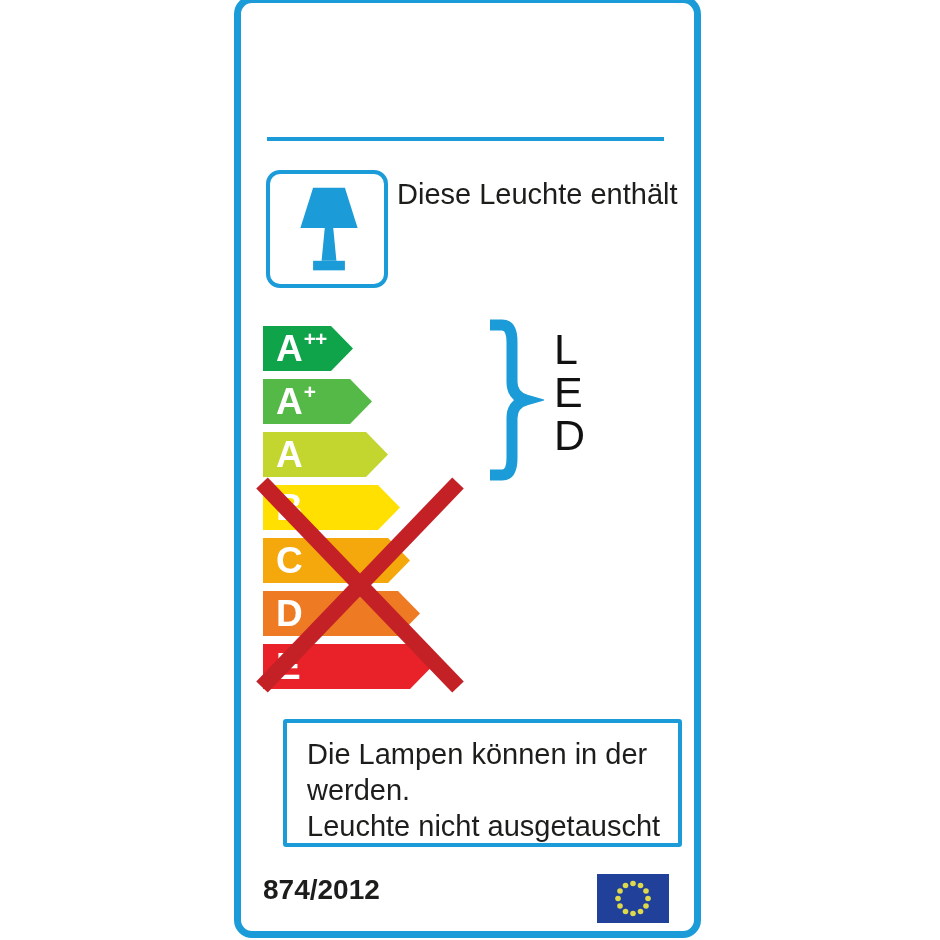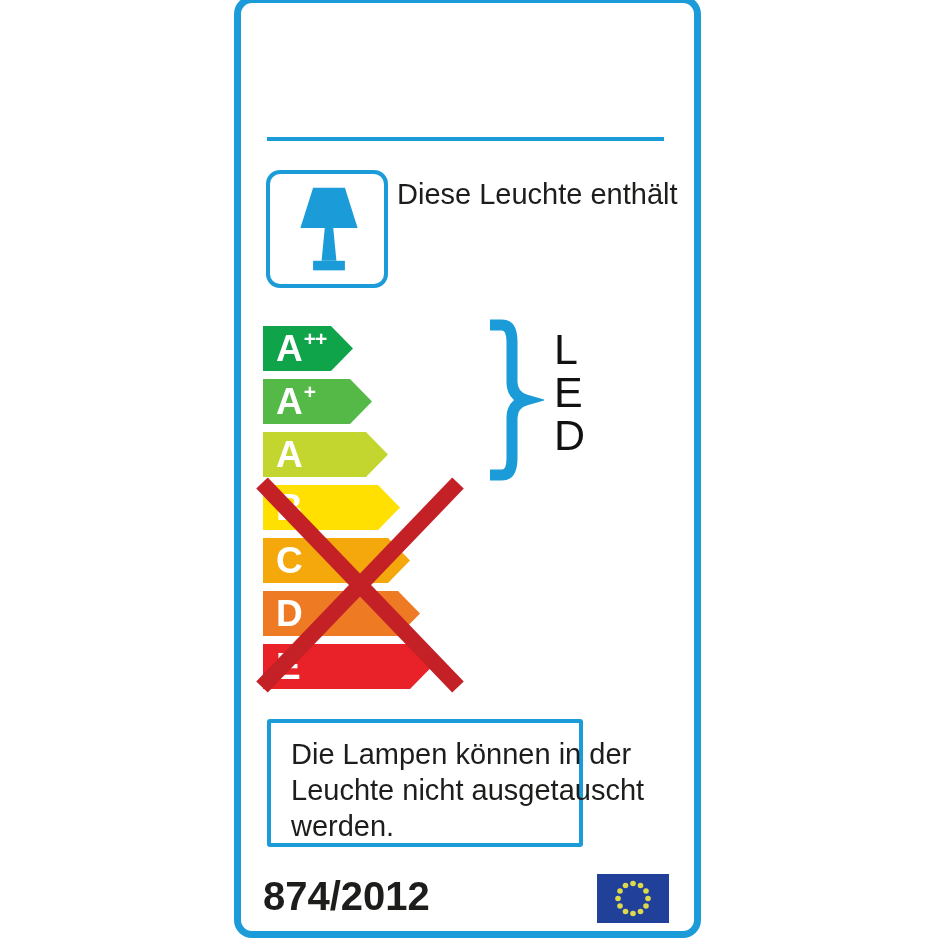--- a/index.html
+++ b/index.html
@@ -35,26 +35,26 @@
   .arrow-grade sup{font-size:21px;position:relative;top:-2px;left:1px;letter-spacing:-1px;}
 
   .cross-overlay{position:absolute;left:13px;top:472px;width:212px;height:220px;pointer-events:none;}
 
   .brace{position:absolute;left:241px;top:315px;width:62px;height:164px;}
 
   .led-col{position:absolute;left:313px;top:325px;font-size:43px;line-height:43px;
     color:#111111;font-weight:500;letter-spacing:1px;}
 
   .bottom-box{
-    position:absolute;left:26px;top:716px;width:316px;height:128px;
+    position:absolute;left:42px;top:716px;width:399px;height:128px;
     border:4px solid #1b9cd8;border-radius:3px;box-sizing:border-box;
     padding:13px 0 0 20px;font-size:29px;line-height:36px;color:#1d1d1b;background:#ffffff;
   }
 
-  .regulation{position:absolute;left:22px;top:873px;font-size:40px;font-weight:bold;color:#1d1d1b;line-height:1;}
+  .regulation{position:absolute;left:22px;top:873px;font-size:28px;font-weight:bold;color:#1d1d1b;line-height:1;}
 
   .eu-flag{position:absolute;left:356px;top:871px;width:72px;height:49px;}
 
   .txt-line{white-space:nowrap;}
 </style>
 </head>
 <body>
 
 <div class="canvas">
   <div class="label-frame">
@@ -107,22 +107,22 @@
     </svg>
 
     <div class="led-col">
       <div>L</div>
       <div>E</div>
       <div>D</div>
     </div>
 
     <div class="bottom-box">
       <div class="txt-line">Die Lampen können in der</div>
+      <div class="txt-line">werden.</div>
       <div class="txt-line">Leuchte nicht ausgetauscht</div>
-      <div class="txt-line">werden.</div>
     </div>
 
     <div class="regulation">874/2012</div>
 
     <svg class="eu-flag" viewBox="0 0 72 49">
       <rect x="0" y="0" width="72" height="49" style="fill: rgb(33, 64, 154);"></rect>
       <g id="eu-stars">
           <circle cx="36.0" cy="9.5" r="2.8" style="fill: rgb(221, 217, 74);"></circle>
           <circle cx="43.5" cy="11.5" r="2.8" style="fill: rgb(221, 217, 74);"></circle>
           <circle cx="49.0" cy="17.0" r="2.8" style="fill: rgb(221, 217, 74);"></circle>

